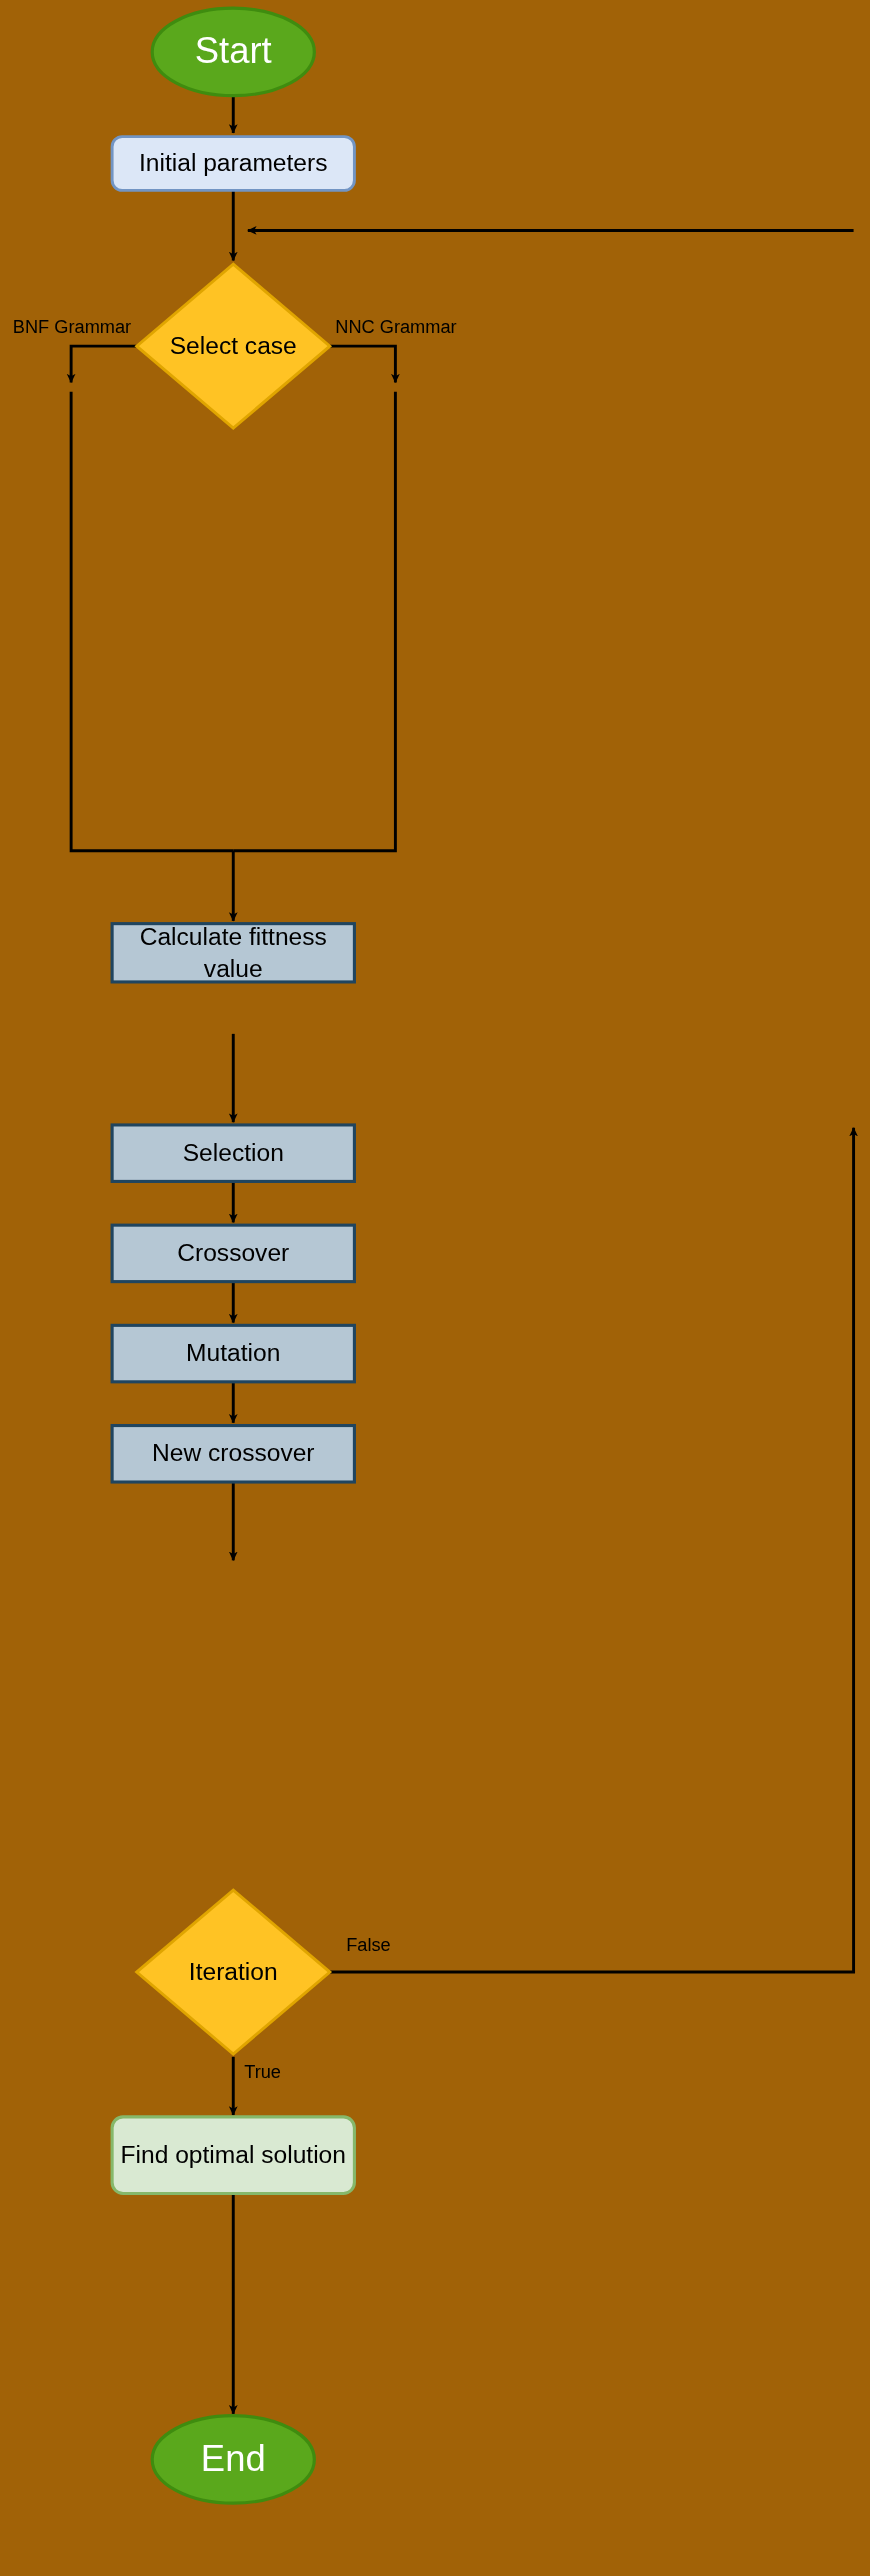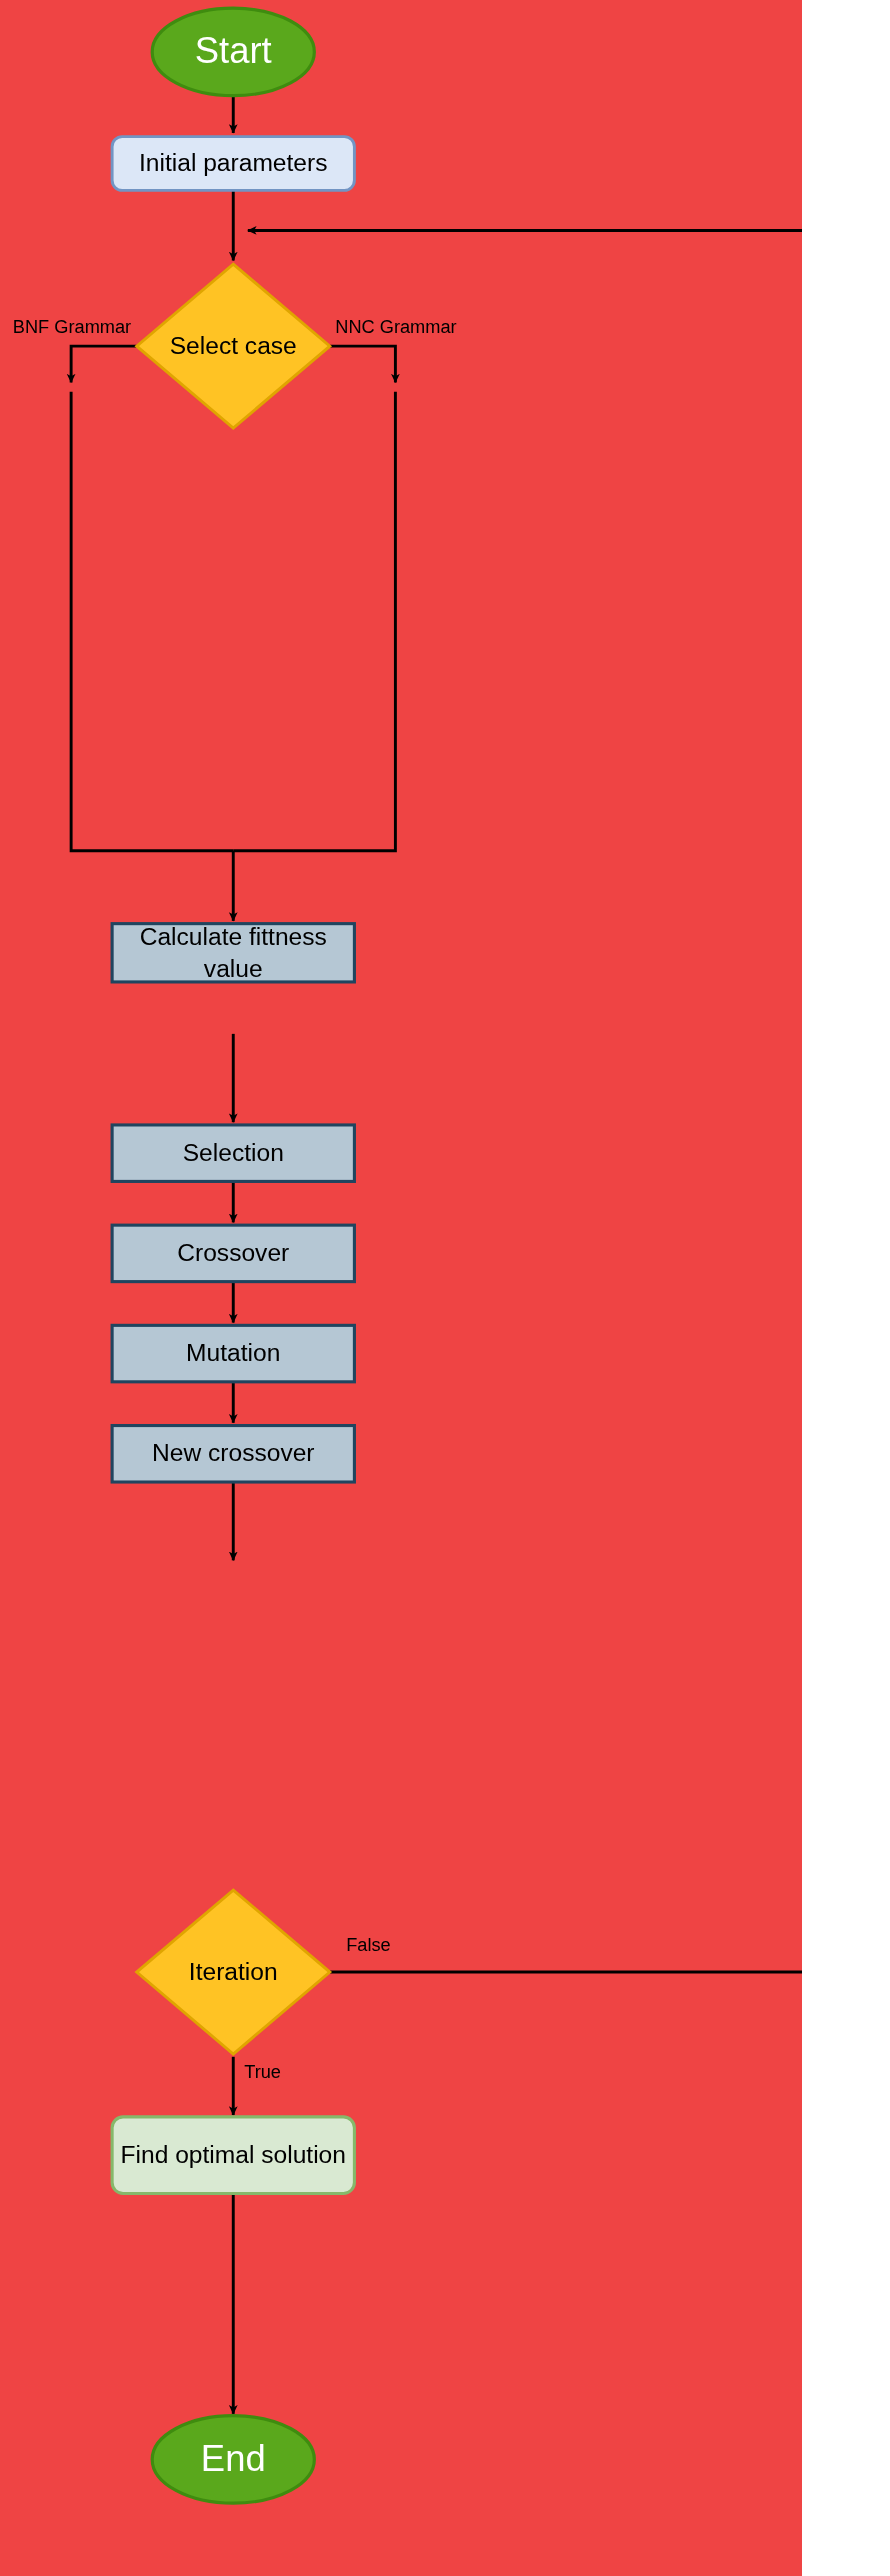--- a/index.html
+++ b/index.html
@@ -5,23 +5,23 @@
   html, body {
     margin: 0;
     padding: 0;
     background: #ffffff;
   }
   body {
     font-family: "Liberation Sans", sans-serif;
   }
   #canvas {
     position: relative;
-    width: 802px;
+    width: 870px;
     height: 2576px;
-    background: #ef4444;
+    background: #a16207;
     overflow: hidden;
   }
   svg.flow {
     position: absolute;
     top: 0;
     left: 0;
     width: 891px;
     height: 2576px;
     display: block;
   }

